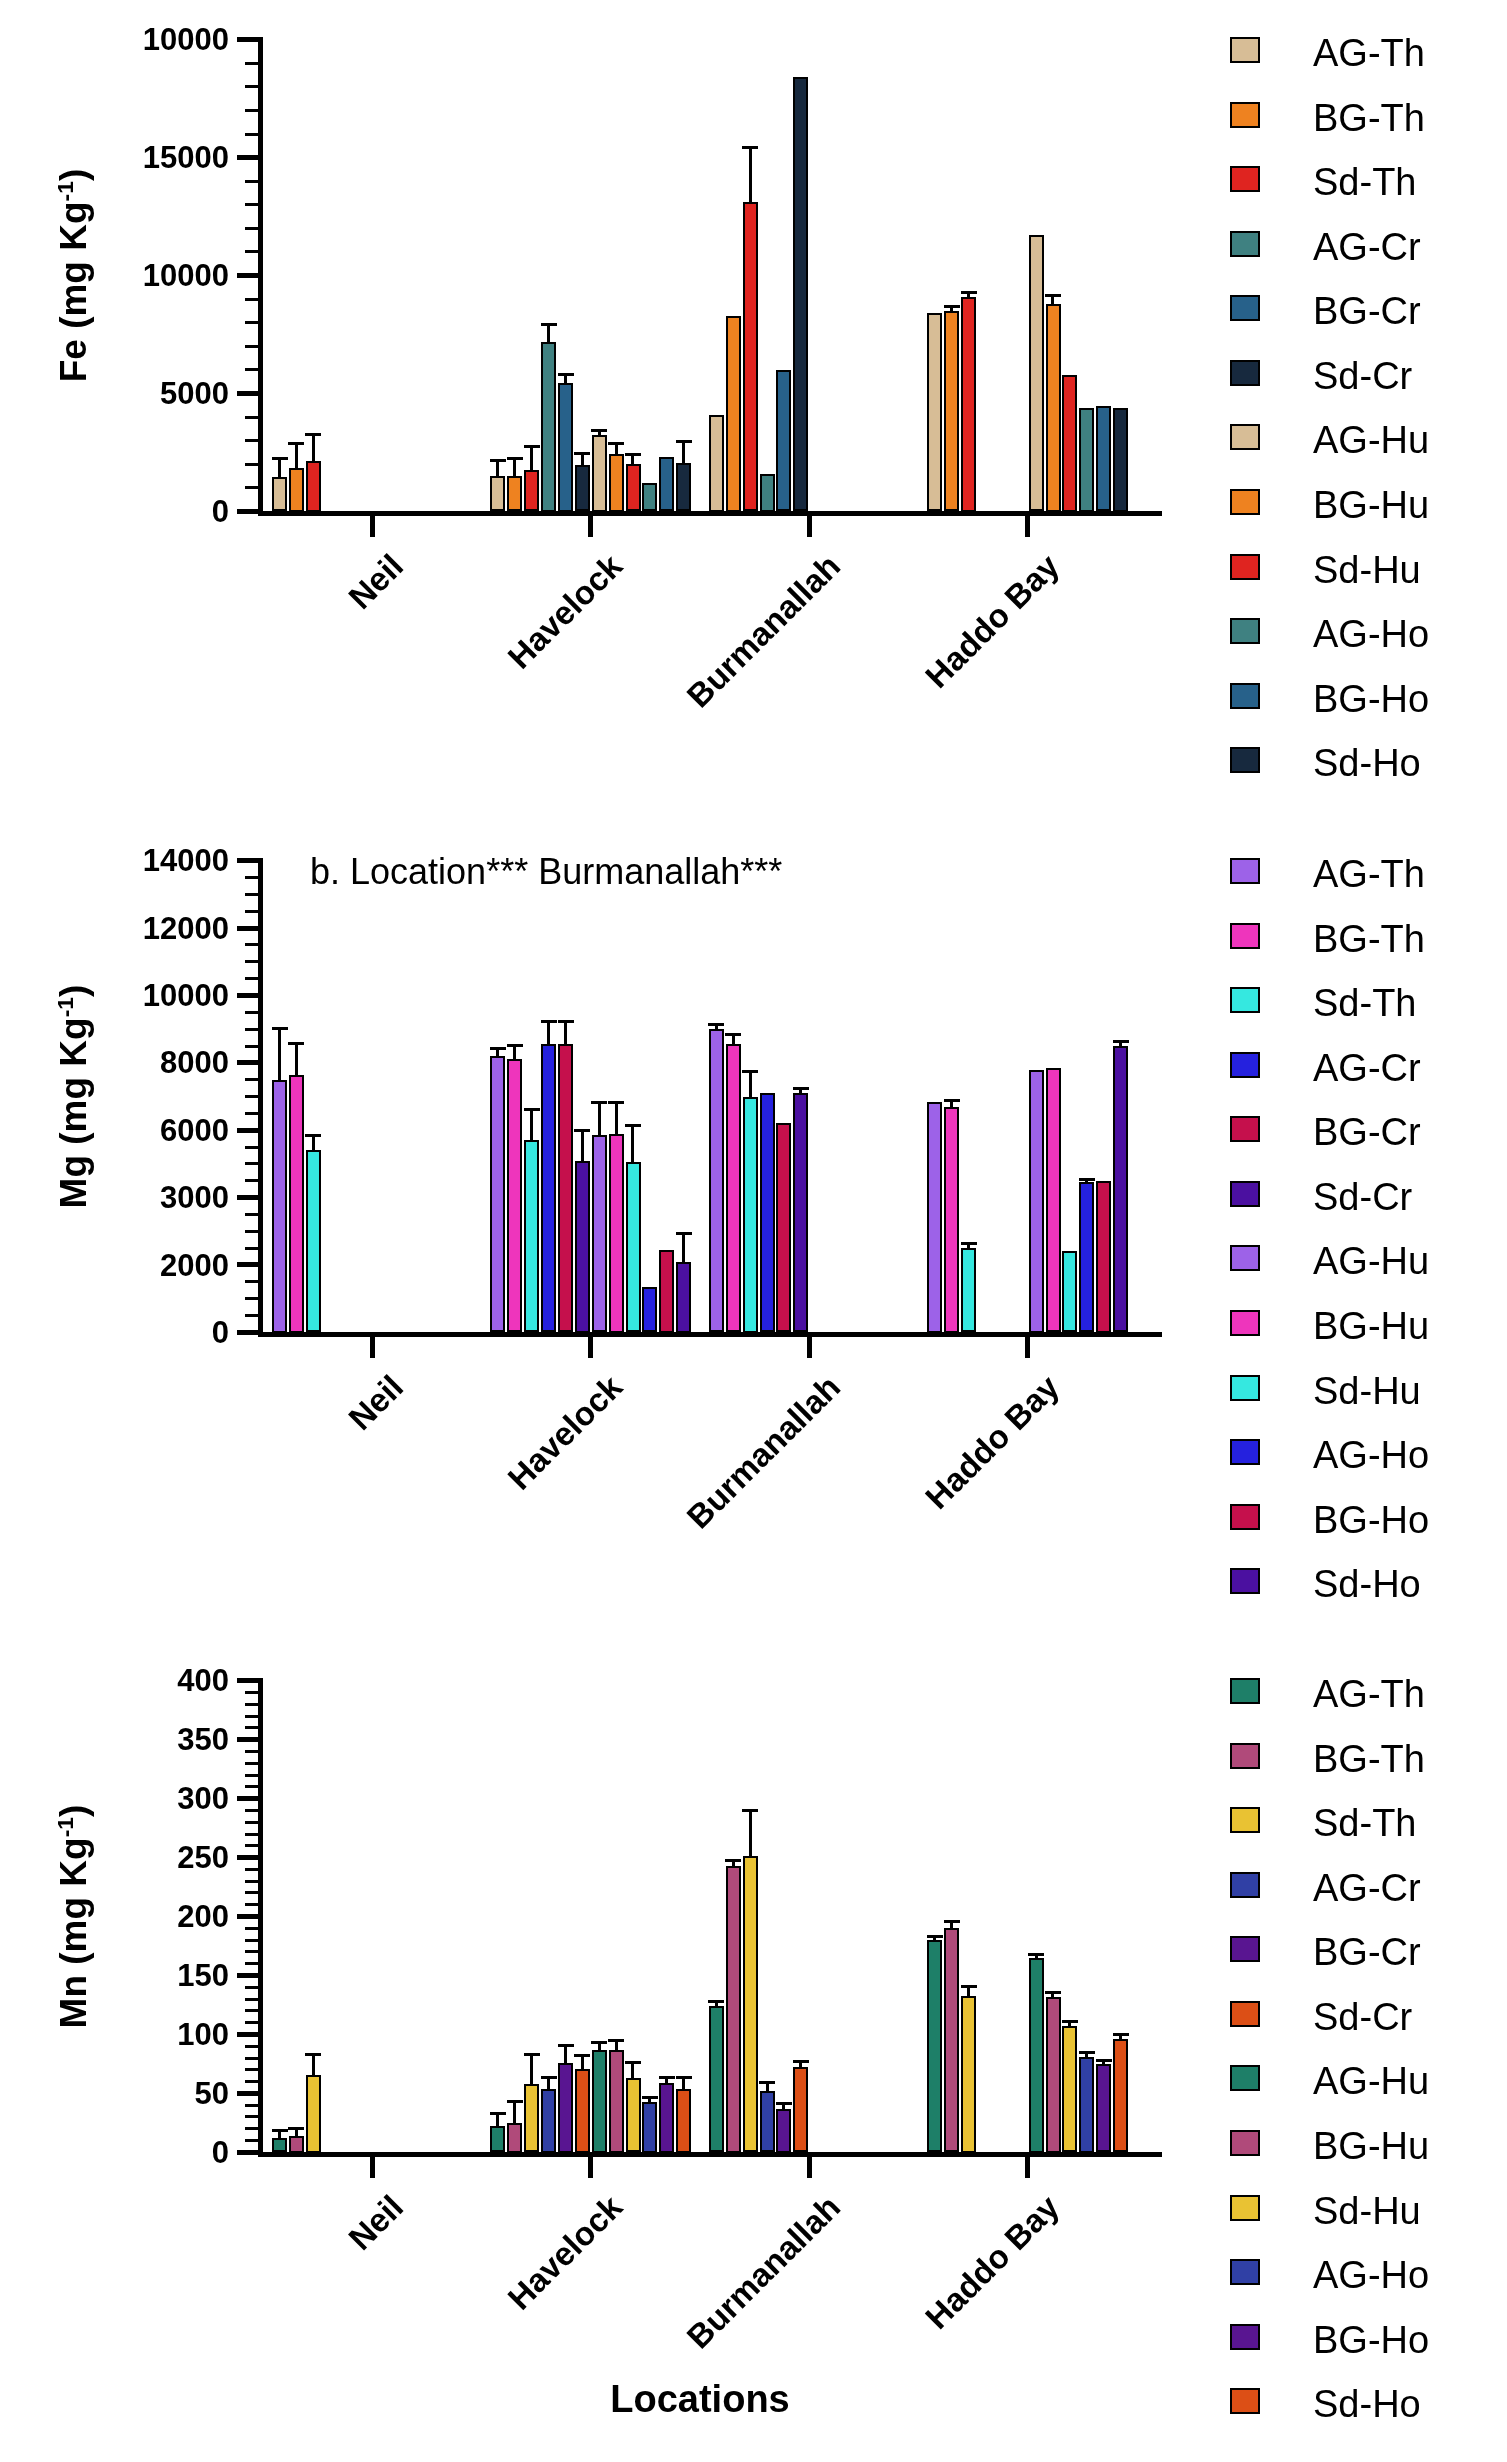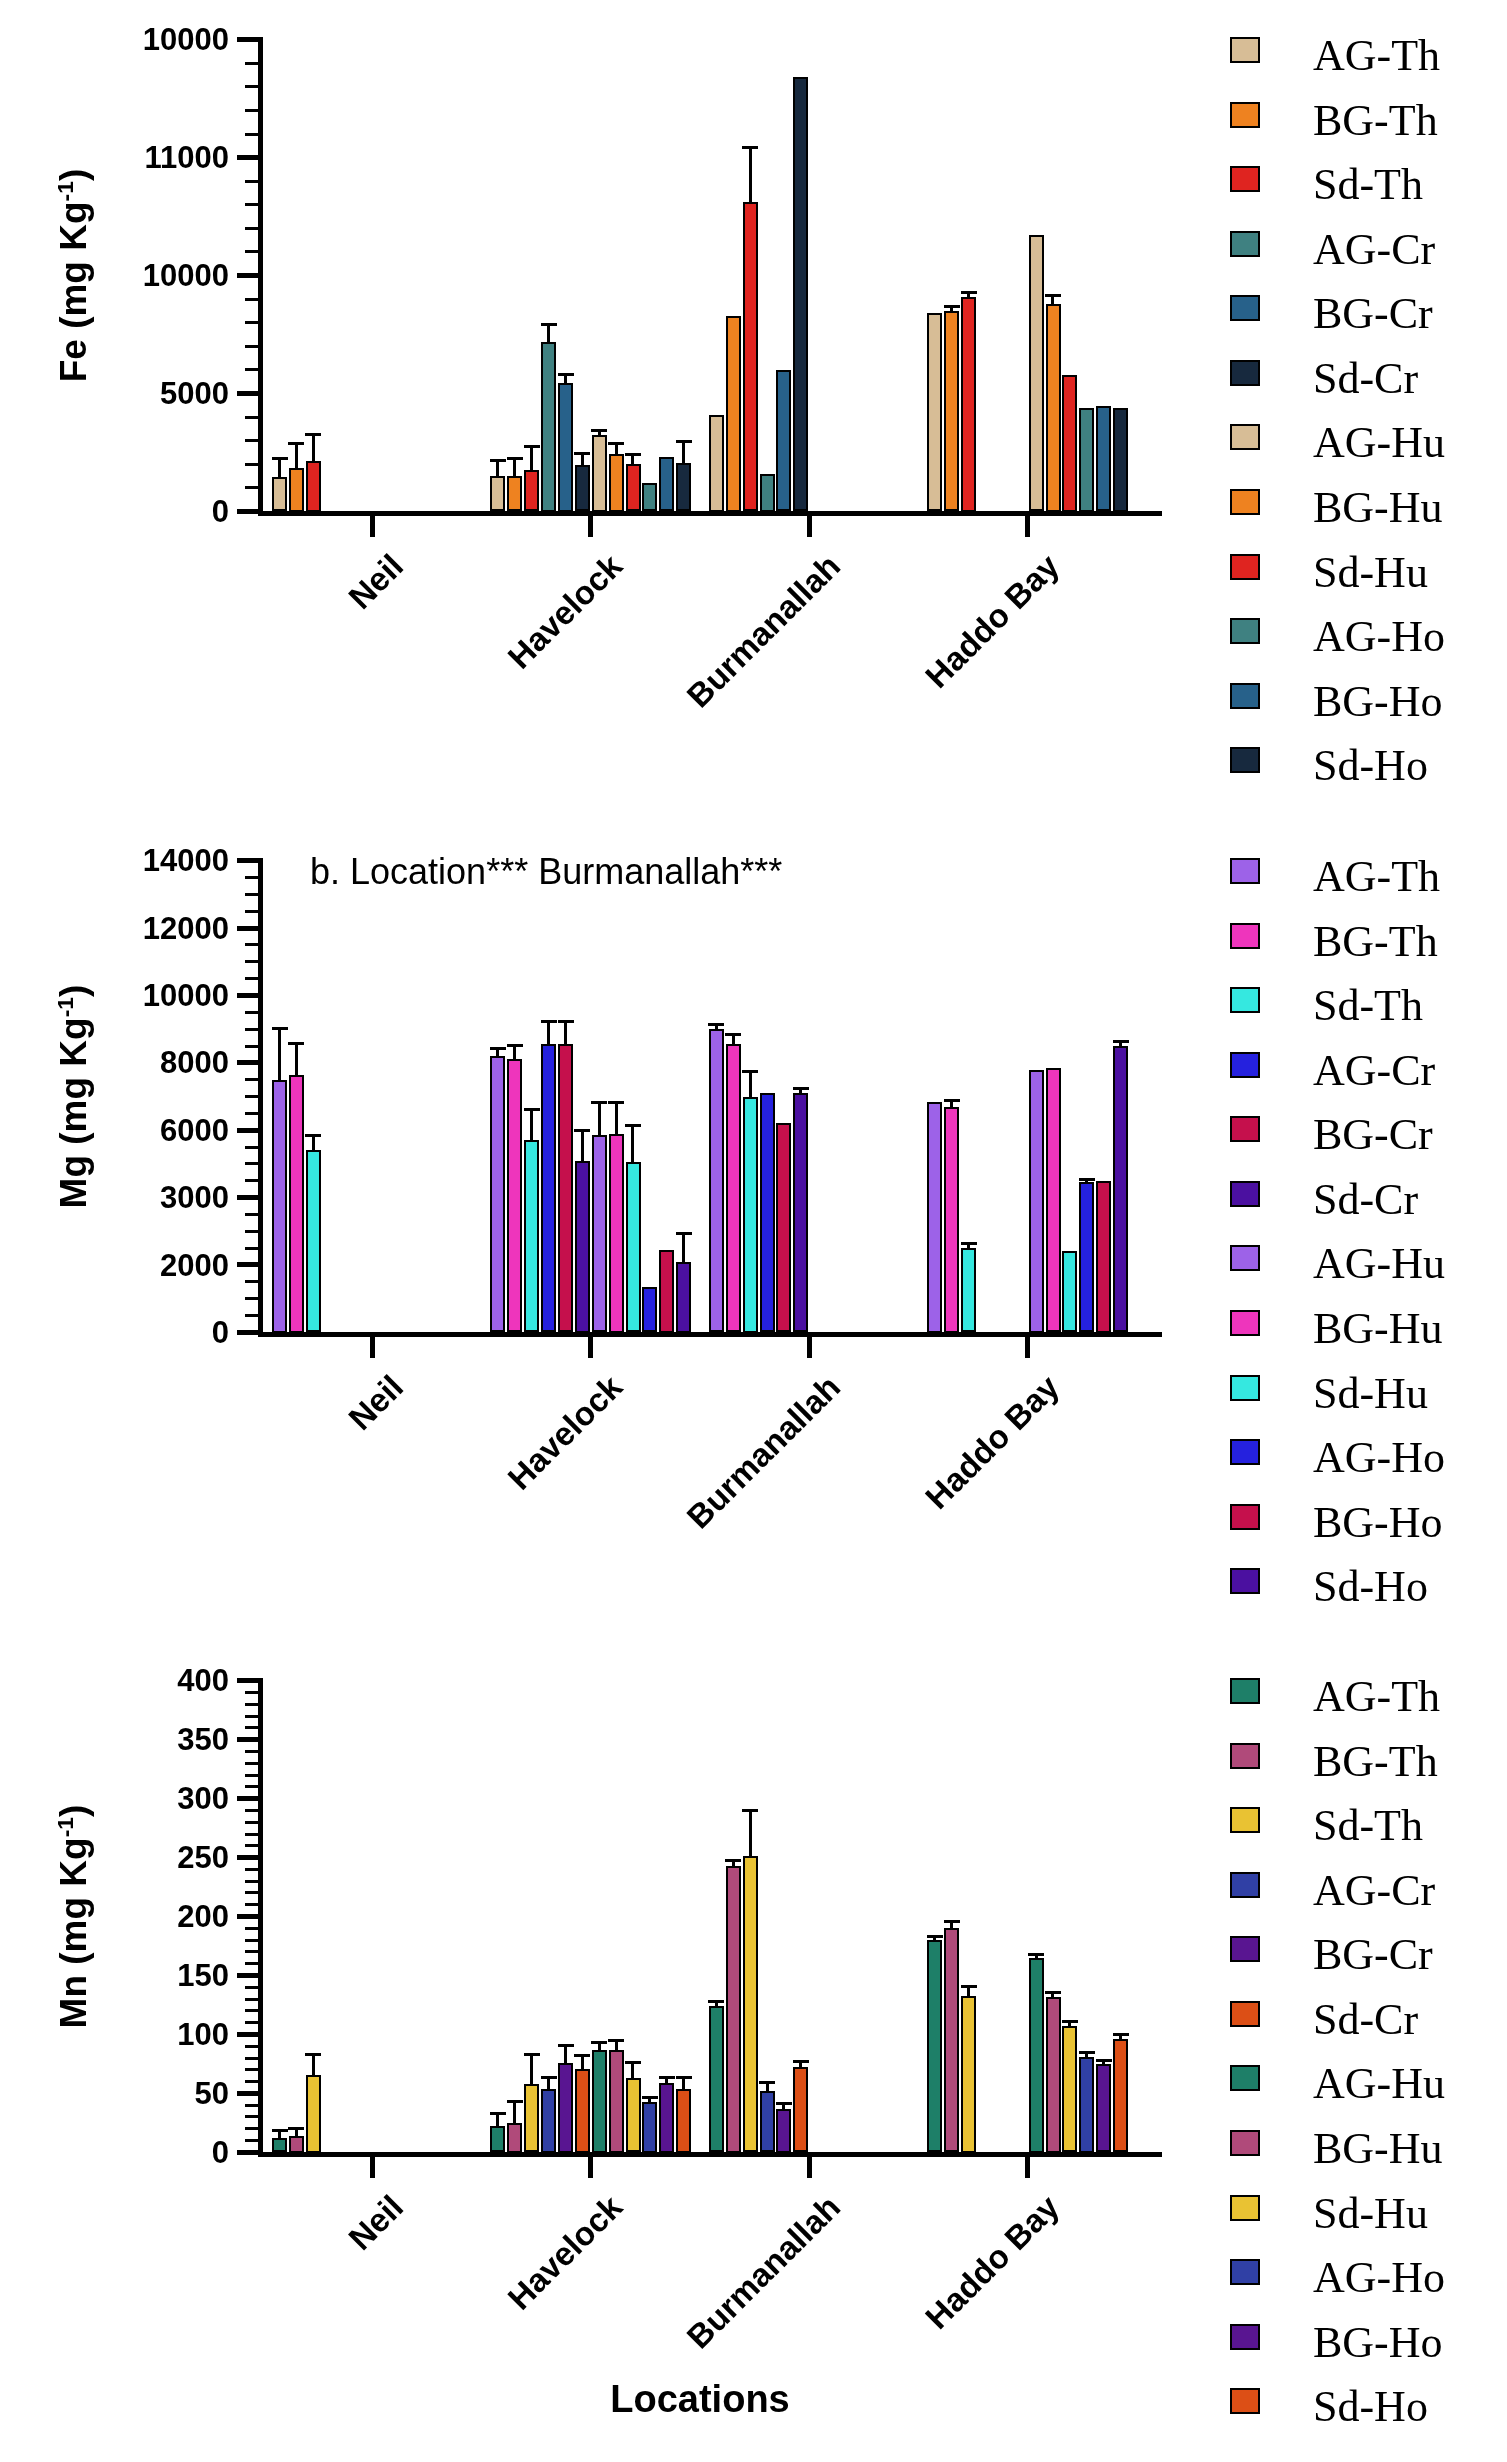--- a/index.html
+++ b/index.html
@@ -11,39 +11,39 @@
   .tick{background:#000;}
   .ytick-label{font-size:31px;font-weight:bold;text-align:right;line-height:1;}
   .chart-title{font-size:36px;font-weight:400;white-space:nowrap;}
   .y-title{font-size:37px;font-weight:bold;text-align:center;white-space:nowrap;}
   .y-title sup{font-size:0.62em;}
   .xcat-label{font-size:33px;font-weight:bold;white-space:nowrap;transform:translateX(-100%) rotate(-45deg);transform-origin:100% 0;}
   .bar{box-sizing:border-box;border:2px solid #000;}
   .err-line{background:#000;}
   .err-cap{background:#000;}
   .legend-swatch{box-sizing:border-box;border:2.5px solid #000;}
-  .legend-label{font-size:44px;font-weight:400;line-height:1;white-space:nowrap;font-family:Liberation Serif, serif;}
+  .legend-label{font-size:38px;font-weight:400;line-height:1;white-space:nowrap;}
   .x-axis-title{font-size:38px;font-weight:bold;text-align:center;}
 </style>
 </head>
 <body>
 
 <div class="figure">
   <div id="charts">
       <div class="abs chart-block" style="top: 0px;">
         <div class="abs axis" style="left: 258px; top: 37px; width: 5px; height: 478px;"></div>
         <div class="abs axis" style="left: 258px; top: 511px; width: 904px; height: 5px;"></div>
         <div class="abs tick" style="left: 237px; top: 509px; width: 21px; height: 5px;"></div>
         <div class="abs ytick-label" style="left: 30px; top: 496px; width: 199px;">0</div>
         <div class="abs tick" style="left: 237px; top: 391px; width: 21px; height: 5px;"></div>
         <div class="abs ytick-label" style="left: 30px; top: 378px; width: 199px;">5000</div>
         <div class="abs tick" style="left: 237px; top: 273px; width: 21px; height: 5px;"></div>
         <div class="abs ytick-label" style="left: 30px; top: 260px; width: 199px;">10000</div>
         <div class="abs tick" style="left: 237px; top: 155px; width: 21px; height: 5px;"></div>
-        <div class="abs ytick-label" style="left: 30px; top: 142px; width: 199px;">11000</div>
+        <div class="abs ytick-label" style="left: 30px; top: 142px; width: 199px;">15000</div>
         <div class="abs tick" style="left: 237px; top: 37px; width: 21px; height: 5px;"></div>
         <div class="abs ytick-label" style="left: 30px; top: 24px; width: 199px;">10000</div>
         <div class="abs tick" style="left: 245px; top: 486px; width: 13px; height: 3px;"></div>
         <div class="abs tick" style="left: 245px; top: 463px; width: 13px; height: 3px;"></div>
         <div class="abs tick" style="left: 245px; top: 439px; width: 13px; height: 3px;"></div>
         <div class="abs tick" style="left: 245px; top: 416px; width: 13px; height: 3px;"></div>
         <div class="abs tick" style="left: 245px; top: 368px; width: 13px; height: 3px;"></div>
         <div class="abs tick" style="left: 245px; top: 345px; width: 13px; height: 3px;"></div>
         <div class="abs tick" style="left: 245px; top: 321px; width: 13px; height: 3px;"></div>
         <div class="abs tick" style="left: 245px; top: 298px; width: 13px; height: 3px;"></div>

